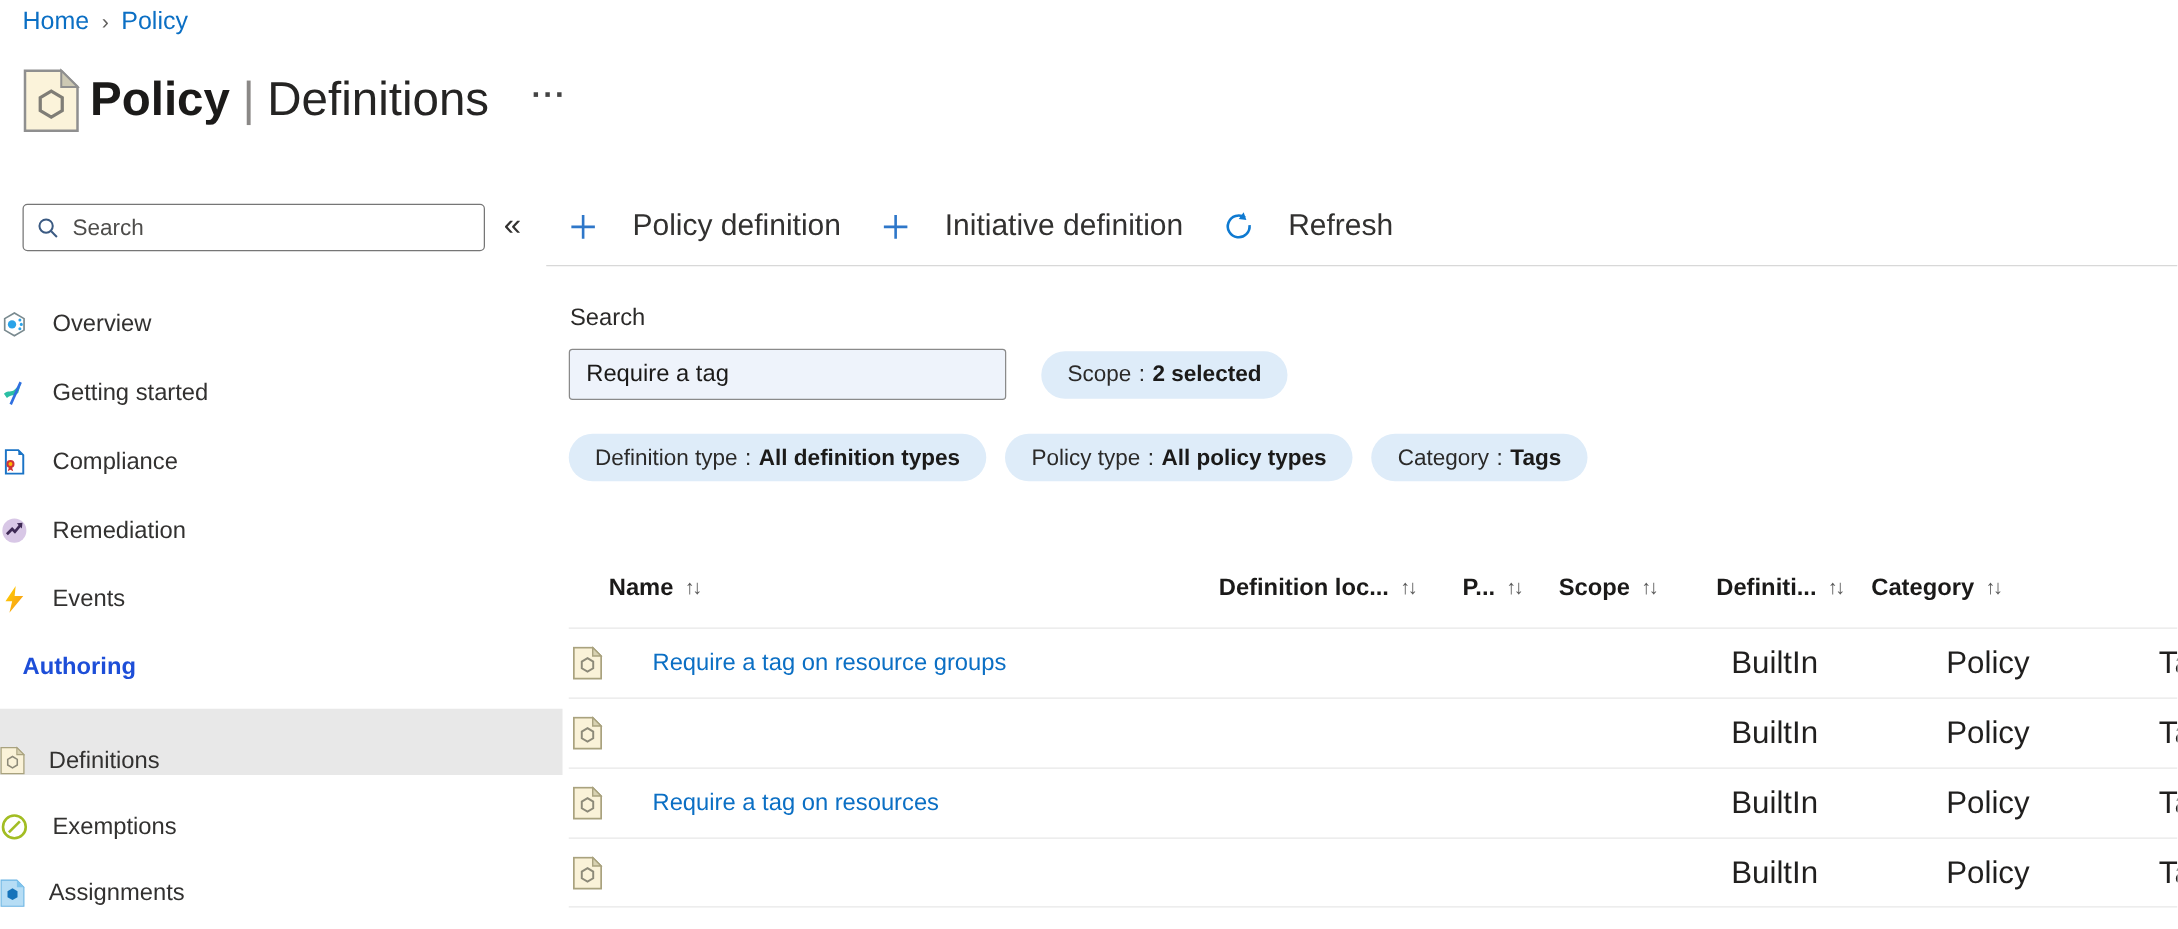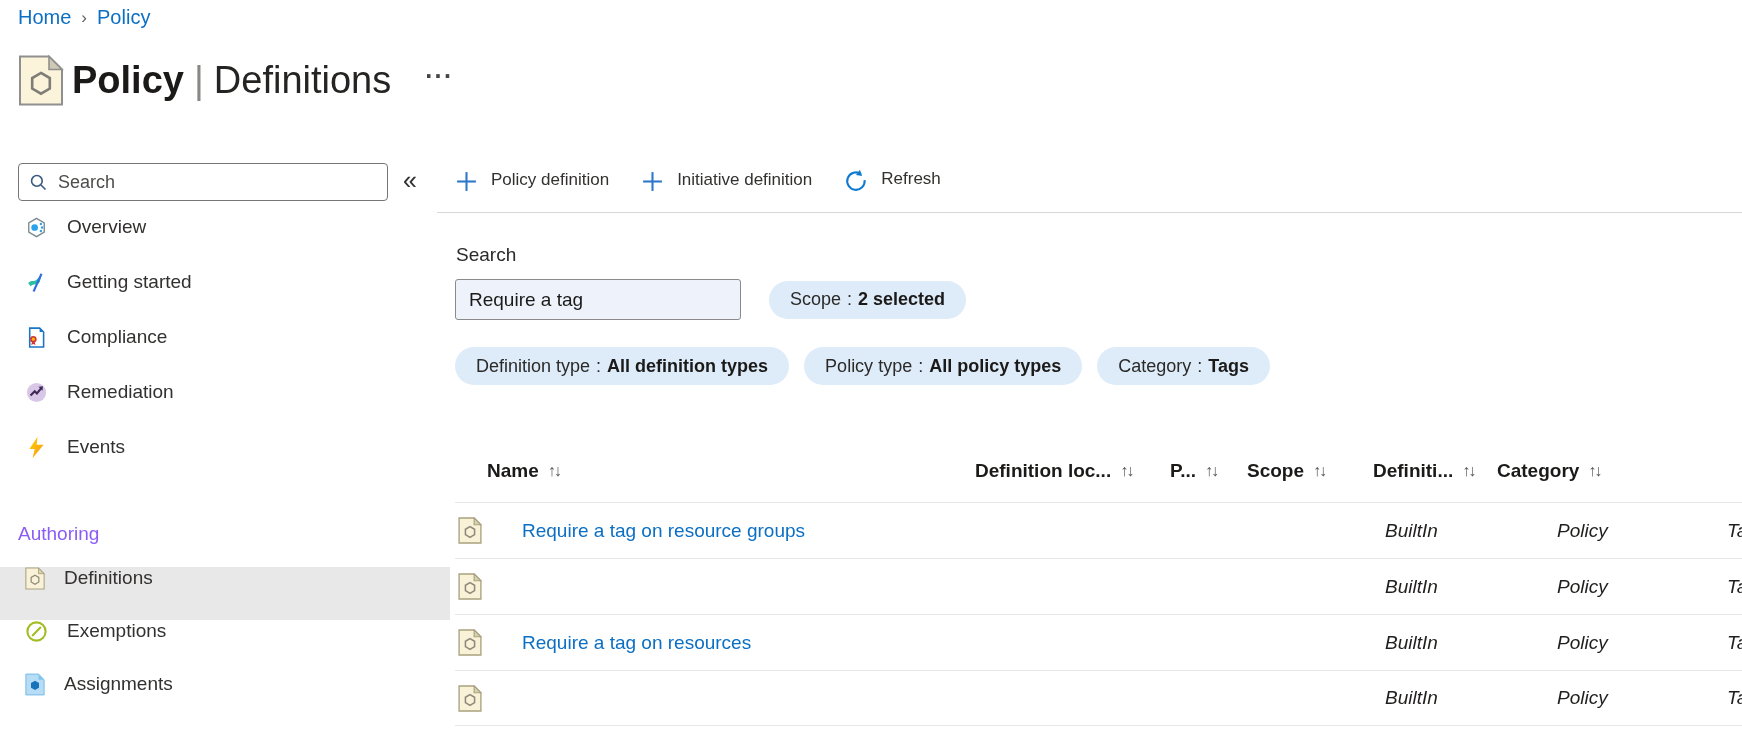--- a/index.html
+++ b/index.html
@@ -20,55 +20,55 @@
   .more-dots { margin-left:34px; margin-top:-8px; color:#444; font-size:25px; font-weight:700; letter-spacing:1px; cursor:pointer; }
 
   
   .sidebar { position:absolute; top:140px; left:0; width:450px; height:603px; }
   .side-search { position:absolute; top:23px; left:18px; width:370px; height:38px; border:1px solid #767676; border-radius:4px; display:flex; align-items:center; padding:0 10px; background:#fff; }
   .side-search input { border:none; outline:none; background:transparent; font-size:18px; margin-left:10px; width:300px; color:#323130; font-family:inherit; }
   .side-search input::placeholder { color:#4e4d4b; opacity:1; }
   .collapse-btn { position:absolute; top:25px; left:403px; font-size:25px; color:#323130; cursor:pointer; line-height:1.2; }
 
   .nav { position:absolute; top:76px; left:0; width:450px; }
-  .nav-item { height:55px; display:flex; align-items:flex-start; padding-left:25px; font-size:19px; cursor:pointer; }
+  .nav-item { height:55px; display:flex; align-items:flex-end; font-size:19px; cursor:pointer; }
   .nav-item .nicon { width:23px; height:23px; margin-right:19px; flex:0 0 auto; }
-  .section-label { margin-top:29px; height:28px; padding-left:18px; font-size:19px; font-weight:400; color:#8b5cf6; display:flex; align-items:center; }
+  .section-label { margin-top:29px; height:28px; padding-left:18px; font-size:19px; font-weight:700; color:#1d4ed8; display:flex; align-items:center; }
   .subnav { margin-top:19px; }
   .subnav .nav-item { height:53px; }
   .nav-item.selected { background:#e8e8e8; }
 
   
   .toolbar { position:absolute; top:160px; left:455px; height:42px; display:flex; align-items:center; gap:32px; }
-  .tool-btn { display:flex; gap:13px; font-size:17px; color:#323130; cursor:pointer; white-space:nowrap; }
+  .tool-btn { display:flex; align-items:center; gap:28px; font-size:24px; color:#323130; cursor:pointer; white-space:nowrap; }
   .toolbar-rule { position:absolute; top:212px; left:437px; right:0; border-top:1px solid #d8d8d8; }
 
   
   .search-label { position:absolute; top:244px; left:456px; font-size:19px; color:#2b2a29; }
   .filter-row1 { position:absolute; top:279px; left:455px; display:flex; align-items:center; }
-  .filter-input { width:286px; height:41px; background:#eef3fb; border:1px solid #8a8a8a; border-radius:3px; padding:16px 13px; font-size:19px; color:#1b1a19; font-family:inherit; outline:none; }
+  .filter-input { width:350px; height:41px; background:#eef3fb; border:1px solid #8a8a8a; border-radius:3px; padding:16px 13px; font-size:19px; color:#1b1a19; font-family:inherit; outline:none; }
   .pill { display:inline-flex; align-items:center; height:38px; background:#deecf9; border-radius:19px; padding:0 21px; font-size:18px; color:#2b2a29; cursor:pointer; white-space:nowrap; }
   .pill .p-sep { margin:0 6px; }
   .pill .p-val { font-weight:700; color:#1b1a19; }
   .scope-pill { margin-left:28px; }
   .filter-row2 { position:absolute; top:347px; left:455px; display:flex; gap:15px; }
 
   
   .grid-table { position:absolute; top:440px; left:455px; right:0; }
   .t-head, .t-row { display:grid; grid-template-columns:520px 195px 77px 126px 124px 1fr; align-items:center; }
   .t-head { height:62px; }
   .th { font-size:19px; font-weight:700; color:#1b1a19; display:flex; align-items:center; cursor:pointer; white-space:nowrap; }
   .th.first { padding-left:32px; }
   .sort { font-size:16px; font-weight:400; color:#5a5a5a; margin-left:9px; letter-spacing:-2px; }
   .t-row { height:56px; border-top:1px solid #e7e7e7;gap:46px; }
   .t-row:last-child { border-bottom:1px solid #e7e7e7; }
   .name-cell { display:flex; align-items:center; padding-left:3px; overflow:hidden; }
   .row-doc { width:24px; height:27px; flex:0 0 auto; }
   .row-link { margin-left:40px; font-size:19px; color:#0b6fc4; white-space:nowrap; overflow:hidden; max-width:418px; cursor:pointer; text-decoration:none; display:block; }
-  .cell { font-size:19px; color:#201f1e; white-space:nowrap;font-style:italic; }
+  .cell { font-size:25px; color:#201f1e; white-space:nowrap; }
 </style>
 </head>
 <body>
 
 <nav class="breadcrumb">
   <a class="crumb">Home</a>
   <span class="crumb-sep">›</span>
   <a class="crumb">Policy</a>
 </nav>
 

